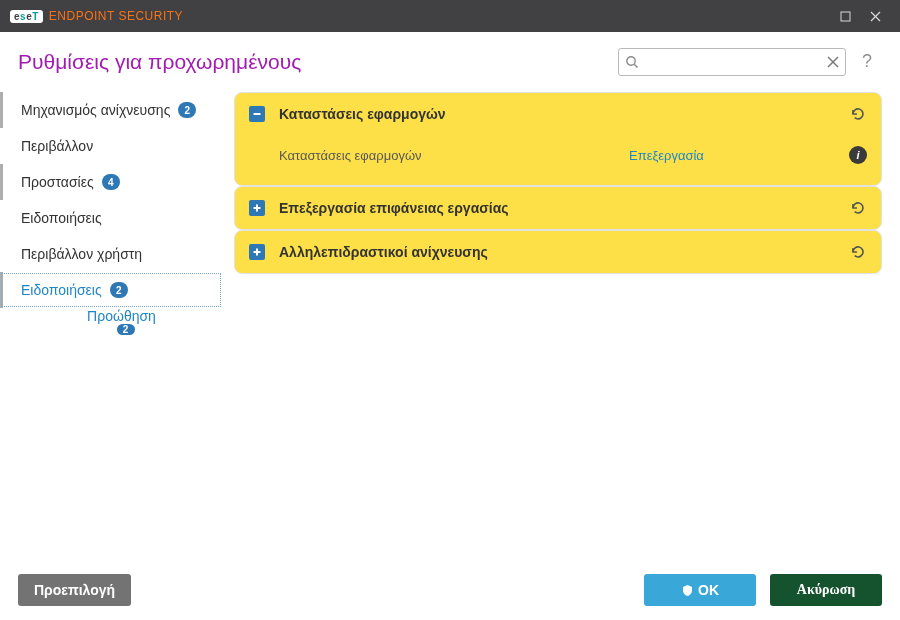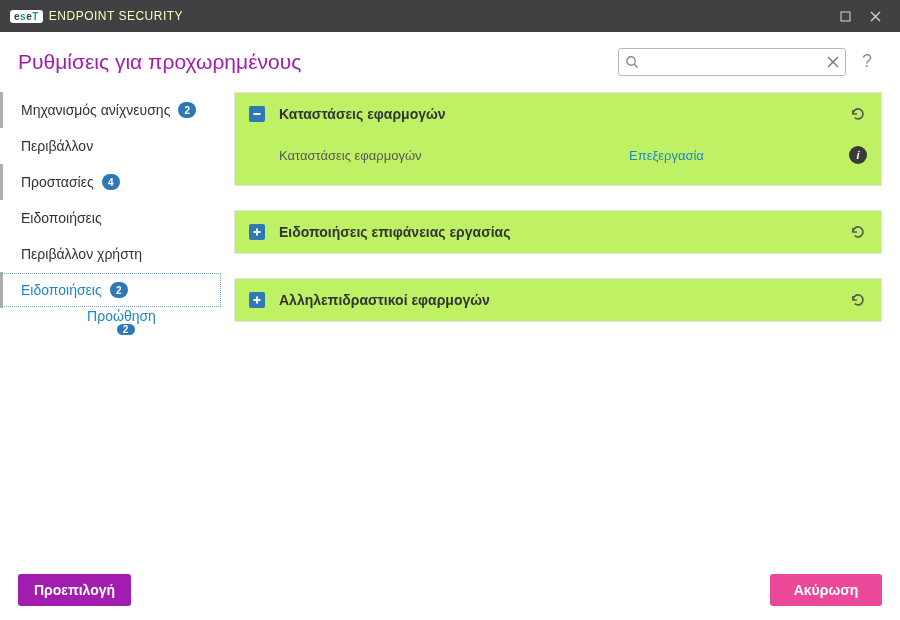--- a/index.html
+++ b/index.html
@@ -23,21 +23,21 @@
       padding: 1px 4px;
       margin-right: 6px;
     }
     .brand-badge span {
       font-weight: 700;
       font-size: 10px;
       letter-spacing: 0.5px;
     }
     .brand-badge .t-e1, .brand-badge .t-e2 { color: #3f3f3f; }
     .brand-badge .t-s, .brand-badge .t-t { color: #0a9ea0; }
-    .titlebar-title { color: #fef9c3; font-size: 12px; letter-spacing: 0.5px; }
+    .titlebar-title { color: #f97316; font-size: 12px; letter-spacing: 0.5px; }
     .titlebar-spacer { flex: 1; }
     .win-btn {
       width: 30px;
       height: 32px;
       display: flex;
       align-items: center;
       justify-content: center;
       color: #d8d8d8;
       cursor: pointer;
     }
@@ -148,23 +148,23 @@
       flex-direction: column;
     }
 
     
     .content {
       flex: 1;
       padding: 0 18px 0 12px;
     }
     .panel {
       border: 1px solid #e2e2e2;
-      border-radius: 1px;
-      background: #bef264;
-      margin-bottom: 24px;
+      border-radius: 8px;
+      background: #fde047;
+      margin-bottom: 0;
     }
     .panel-head {
       display: flex;
       align-items: center;
       height: 42px;
       padding: 0 14px;
       cursor: pointer;
     }
     .toggle-box {
       width: 16px;
@@ -229,23 +229,23 @@
       border-radius: 3px;
       border: none;
       font-size: 14px;
       cursor: pointer;
       font-weight: 600;
       display: inline-flex;
       align-items: center;
       justify-content: center;
       padding: 0 16px;
     }
-    .btn-default { background: #a21caf; color: #fff; }
+    .btn-default { background: #737373; color: #fff; }
     .btn-primary { background: #39a8d8; color: #fff; }
-    .btn-cancel  { background: #ec4899; color: #fff; }
+    .btn-cancel  { background: #14532d; color: #fff; font-family: Liberation Serif, serif; }
     .footer-spacer { flex: 1; }
     .btn-primary .shield { margin-right: 4px; display: inline-flex; }
     .btn + .btn { margin-left: 14px; }
   </style>
 </head>
 <body>
 
 <div class="titlebar">
   <span class="brand-badge">
     <span class="t-e1">e</span>
@@ -348,48 +348,56 @@
     </div>
 
     <div class="panel">
       <div class="panel-head">
         <span class="toggle-box">
           <svg width="10" height="10" viewBox="0 0 10 10">
               <line x1="1.5" y1="5" x2="8.5" y2="5" stroke="#fff" stroke-width="2"></line>
               <line x1="5" y1="1.5" x2="5" y2="8.5" stroke="#fff" stroke-width="2"></line>
             </svg>
         </span>
-        <span class="panel-title">Ειδοποιήσεις επιφάνειας εργασίας</span>
+        <span class="panel-title">Επεξεργασία επιφάνειας εργασίας</span>
         <span class="undo-icon">
           <svg width="18" height="18" viewBox="0 0 18 18">
             <path d="M4 9 a5 5 0 1 1 1.7 3.7" fill="none" stroke="#555" stroke-width="1.6"></path>
             <polyline points="4,5 4,9 8,9" fill="none" stroke="#555" stroke-width="1.6"></polyline>
           </svg>
         </span>
       </div>
     </div>
 
     <div class="panel">
       <div class="panel-head">
         <span class="toggle-box">
           <svg width="10" height="10" viewBox="0 0 10 10">
               <line x1="1.5" y1="5" x2="8.5" y2="5" stroke="#fff" stroke-width="2"></line>
               <line x1="5" y1="1.5" x2="5" y2="8.5" stroke="#fff" stroke-width="2"></line>
             </svg>
         </span>
-        <span class="panel-title">Αλληλεπιδραστικοί εφαρμογών</span>
+        <span class="panel-title">Αλληλεπιδραστικοί ανίχνευσης</span>
         <span class="undo-icon">
           <svg width="18" height="18" viewBox="0 0 18 18">
             <path d="M4 9 a5 5 0 1 1 1.7 3.7" fill="none" stroke="#555" stroke-width="1.6"></path>
             <polyline points="4,5 4,9 8,9" fill="none" stroke="#555" stroke-width="1.6"></polyline>
           </svg>
         </span>
       </div>
     </div>
 
   </div>
 </div>
 
 <div class="footer">
   <button class="btn btn-default">Προεπιλογή</button>
   <span class="footer-spacer"></span>
+  <button class="btn btn-primary">
+    <span class="shield">
+      <svg width="13" height="13" viewBox="0 0 13 13">
+          <path d="M6.5 1 L11 3 V6.5 C11 9.2 9 11.3 6.5 12 C4 11.3 2 9.2 2 6.5 V3 Z" fill="#fff"></path>
+        </svg>
+    </span>
+    <span>OK</span>
+  </button>
   <button class="btn btn-cancel">Ακύρωση</button>
 </div>
 
 </body></html>

